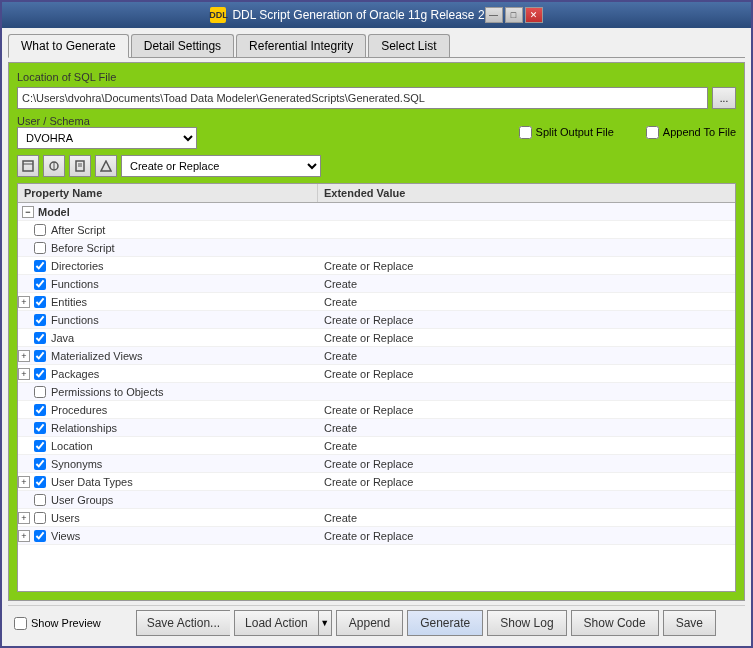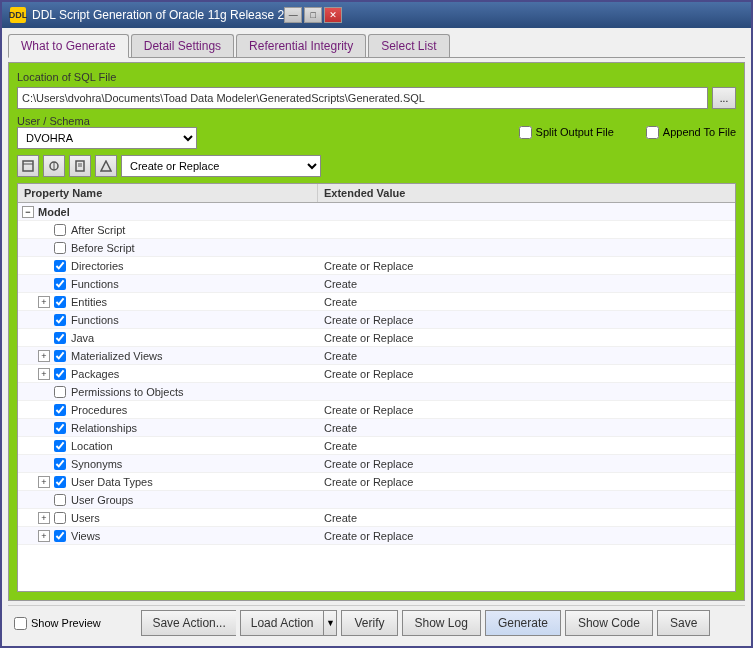--- a/index.html
+++ b/index.html
@@ -16,21 +16,21 @@
       background: #f0f0f0;
       display: flex;
       flex-direction: column;
     }
     .title-bar {
       background: linear-gradient(to bottom, #4a6fa5, #2a4a7a);
       color: white;
       padding: 4px 8px;
       display: flex;
       align-items: center;
-      justify-content: flex-start;
+      justify-content: center;
       height: 26px;
     }
     .title-bar-left {
       display: flex;
       align-items: center;
       gap: 6px;
     }
     .title-icon {
       width: 16px;
       height: 16px;
@@ -76,21 +76,21 @@
       border-bottom: 1px solid #999;
       gap: 0;
     }
     .tab {
       padding: 4px 12px;
       border: 1px solid #999;
       border-bottom: none;
       background: #ddd;
       cursor: pointer;
       font-size: 12px;
-      color: #701a75;
+      color: #000000;
       margin-right: 2px;
       border-radius: 3px 3px 0 0;
     }
     .tab.active {
       background: #f0f0f0;
       border-bottom: 1px solid #f0f0f0;
       margin-bottom: -1px;
       font-weight: normal;
     }
     .main-panel {
@@ -250,21 +250,21 @@
     .checkbox-item {
       width: 12px;
       height: 12px;
       margin-right: 3px;
       flex-shrink: 0;
     }
     .row-model {
       background: #e8e8e8;
       font-weight: bold;
     }
-    .indent1 { padding-left: 20px; }
+    .indent1 { padding-left: 0; }
     .footer-bar {
       display: flex;
       align-items: center;
       padding: 4px 6px;
       border-top: 1px solid #ccc;
       gap: 4px;
     }
     .show-preview-check {
       display: flex;
       align-items: center;
@@ -592,21 +592,21 @@
       </label>
 
       <div class="action-buttons">
         <div class="btn-split">
           <button class="btn-main">Save Action...</button>
         </div>
         <div class="btn-split">
           <button class="btn-main">Load Action</button>
           <button class="btn-arrow">▼</button>
         </div>
-        <button class="btn">Verify</button>
+        <button class="btn">Append</button>
+        <button class="btn active generate-btn">Generate</button>
         <button class="btn">Show Log</button>
-        <button class="btn active generate-btn">Generate</button>
         <button class="btn">Show Code</button>
         <button class="btn">Save</button>
       </div>
     </div>
   </div>
 </div>
 
 </body></html>

